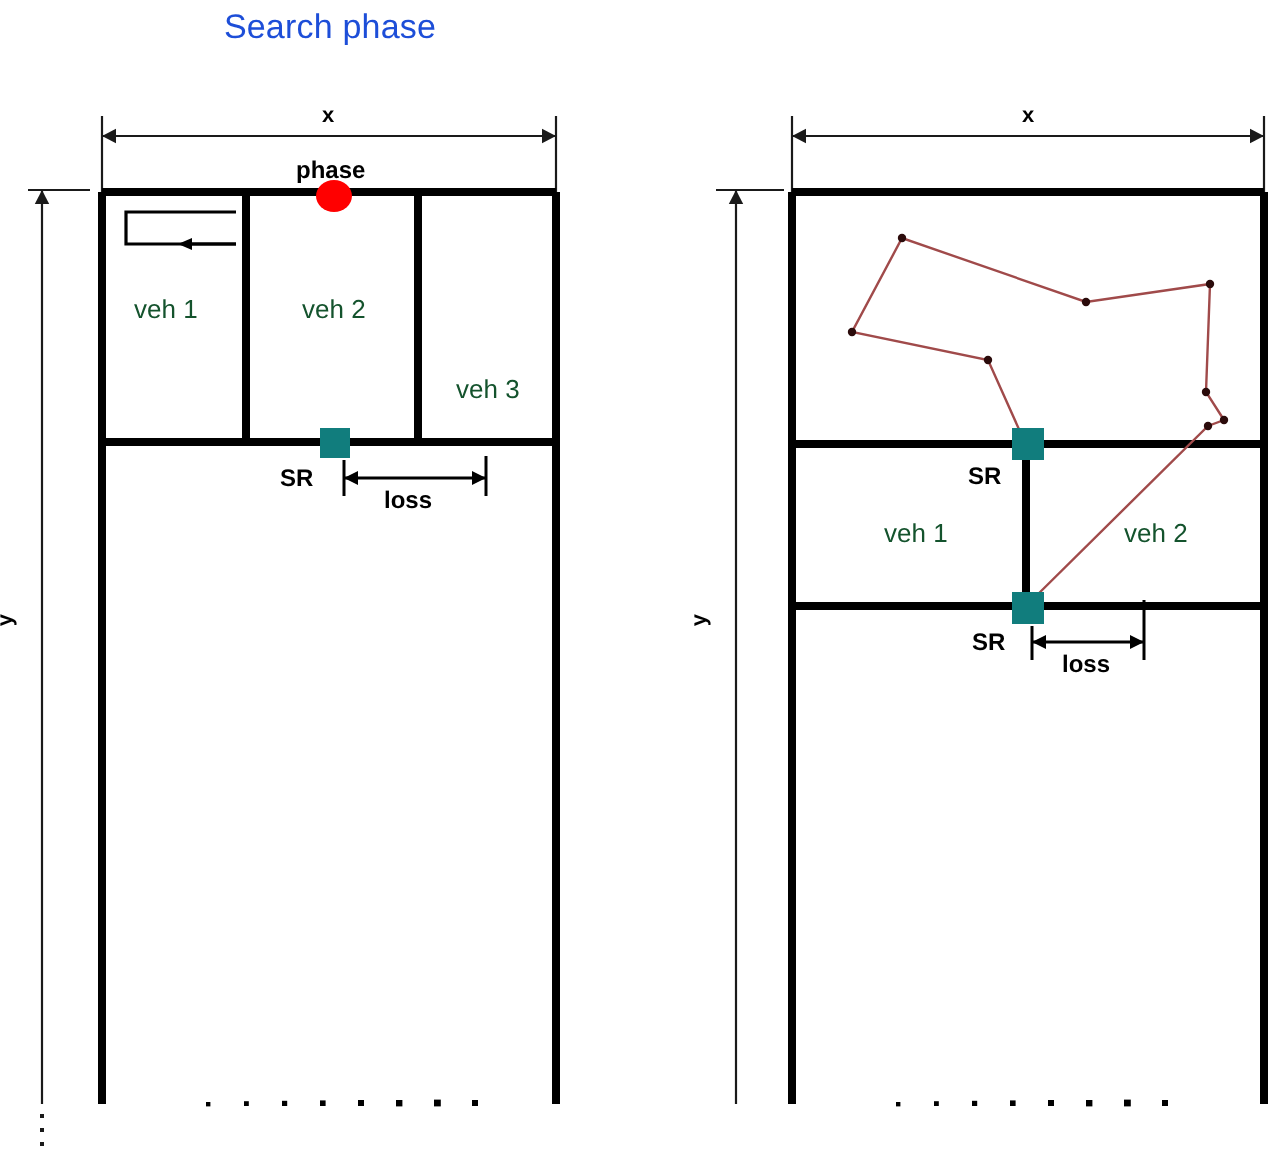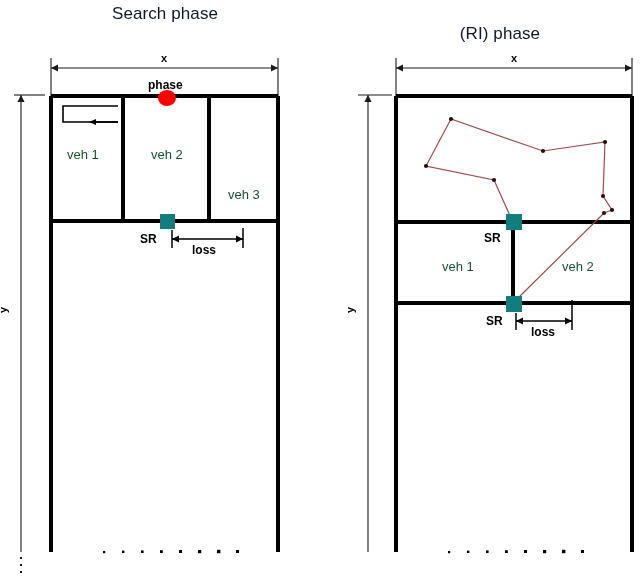--- a/index.html
+++ b/index.html
@@ -1,39 +1,38 @@
 <!DOCTYPE html>
 <html><head>
 <meta charset="utf-8">
 <style>
   html,body{margin:0;padding:0;background:#ffffff;}
   body{width:640px;height:580px;overflow:hidden;
        font-family:"Liberation Sans","DejaVu Sans",sans-serif;}
   #stage{position:relative;width:640px;height:580px;background:#fff;}
-  .ttl{position:absolute;text-align:center;font-size:17px;color:#0f172a;
+  .ttl{position:absolute;text-align:center;font-size:17px;color:#1d4ed8;
        line-height:20px;font-weight:400;letter-spacing:.1px;}
   #title-left{left:40px;top:4px;width:250px;}
   #title-right{left:375px;top:4px;width:250px;}
   .lbl{position:absolute;font-size:12px;font-weight:bold;color:#000;white-space:nowrap;}
   .vlbl{position:absolute;font-size:13px;font-weight:normal;color:#14532d;white-space:nowrap;}
   .axlbl{position:absolute;font-size:11px;font-weight:bold;color:#000;}
   .ylbl{position:absolute;font-size:11px;font-weight:bold;color:#000;
         transform:rotate(-90deg);transform-origin:center center;}
   svg{position:absolute;left:0;top:0;width:640px;height:580px;display:block;}
 </style>
 </head>
 <body>
 
 <div id="stage">
 
   <div class="ttl" id="title-left">Search phase</div>
 
   <div class="ttl" id="title-right">
     <br>
-    <span>(RI) phase</span>
   </div>
 
   <svg viewBox="0 0 640 580">
 
     <g>
 
       <g stroke="#1a1a1a" stroke-width="1.1" fill="none">
         <line x1="51" y1="58" x2="51" y2="96"></line>
         <line x1="278" y1="58" x2="278" y2="96"></line>
         <line x1="51" y1="68" x2="278" y2="68"></line>

